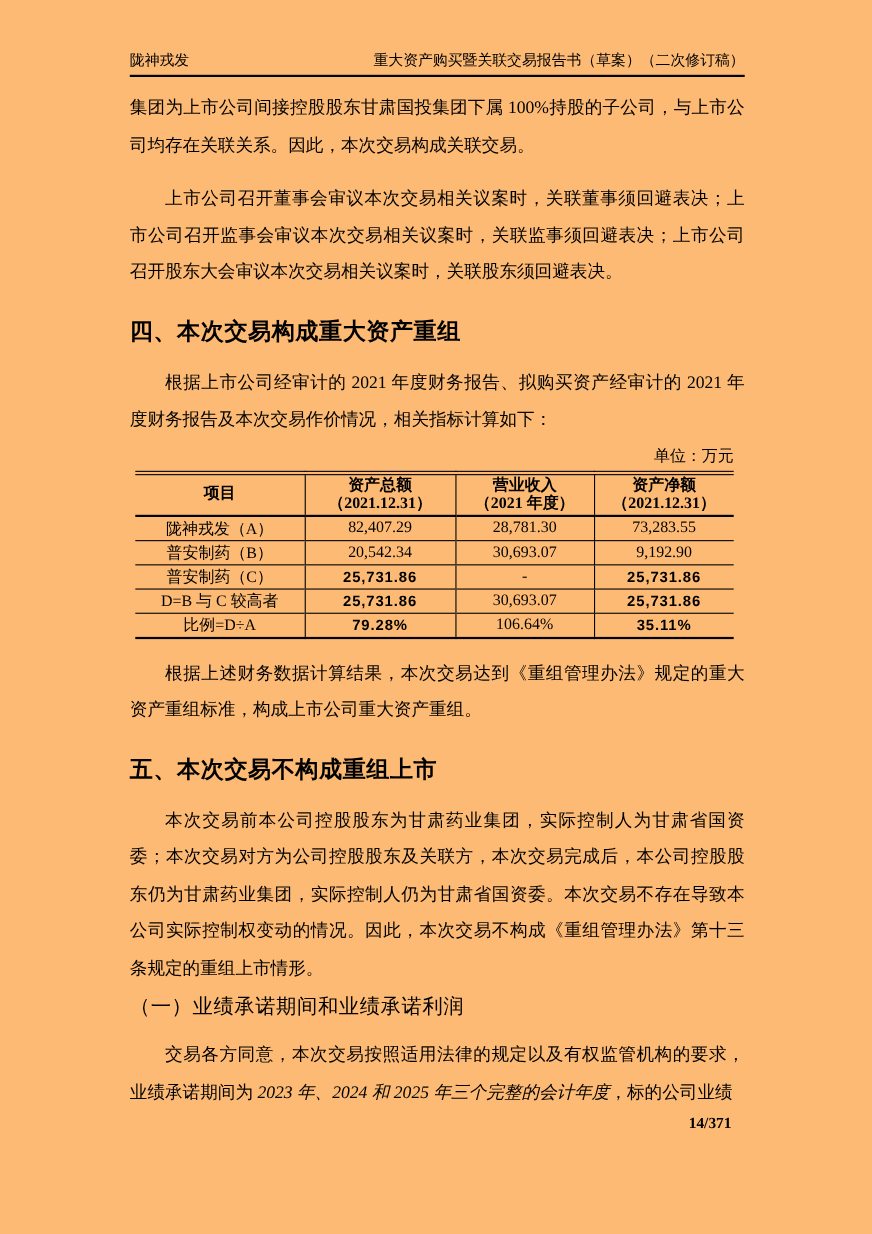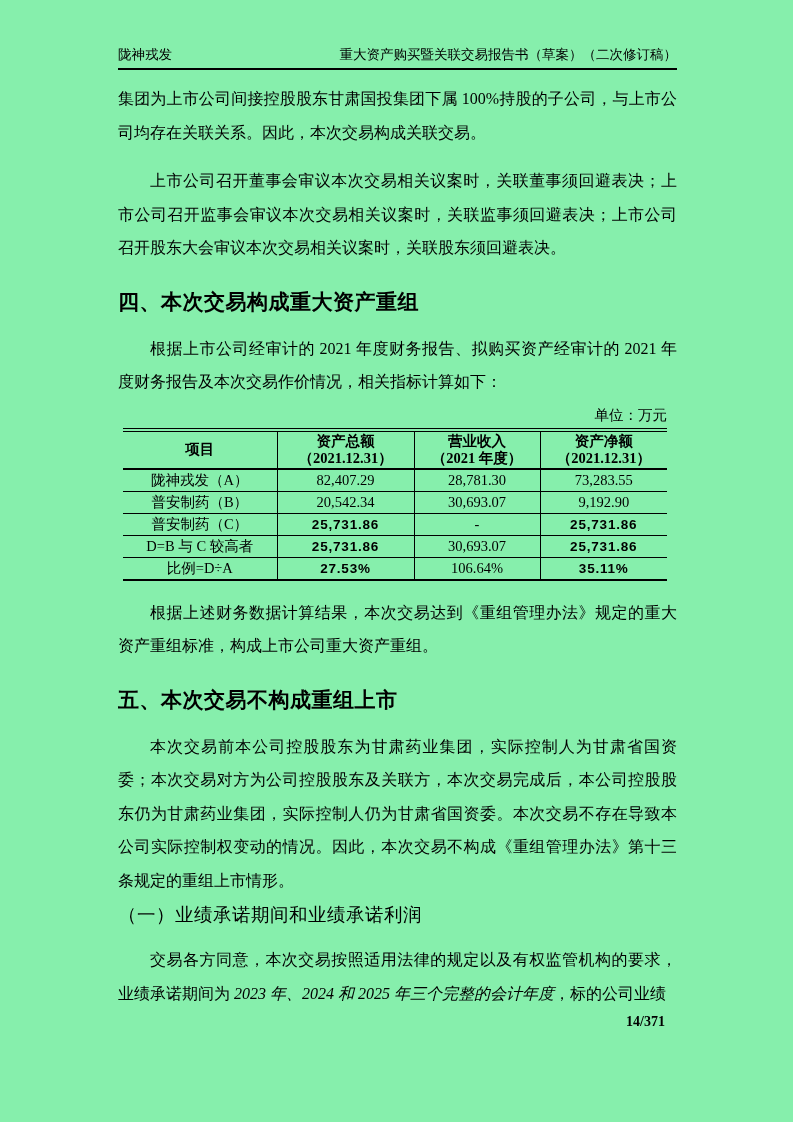--- a/index.html
+++ b/index.html
@@ -1,19 +1,19 @@
 <!DOCTYPE html>
 <html><head>
 <meta charset="utf-8">
 <style>
   * { box-sizing: border-box; }
   html, body { margin: 0; padding: 0; background: #ffffff; }
   .page {
     width: 793px; height: 1122px;
-    background: #86efac; color: #000000;
+    background: #fdba74; color: #000000;
     position: relative; overflow: hidden;
     font-family: "Liberation Serif", "DejaVu Serif", serif;
   }
   .content { padding: 0 116px 0 118px; }
 
   .page-header {
     display: flex; justify-content: space-between; align-items: flex-end;
     padding-top: 46px; padding-bottom: 4px;
     border-bottom: 2px solid #000000;
     font-size: 13.5px; line-height: 18px;
@@ -131,21 +131,21 @@
           <td class="bnum">25,731.86</td>
         </tr>
         <tr>
           <td>D=B 与 C 较高者</td>
           <td class="bnum">25,731.86</td>
           <td>30,693.07</td>
           <td class="bnum">25,731.86</td>
         </tr>
         <tr>
           <td>比例=D÷A</td>
-          <td class="bnum">27.53%</td>
+          <td class="bnum">79.28%</td>
           <td>106.64%</td>
           <td class="bnum">35.11%</td>
         </tr>
       </tbody>
     </table>
 
     <p class="body-p">根据上述财务数据计算结果，本次交易达到《重组管理办法》规定的重大资产重组标准，构成上市公司重大资产重组。</p>
 
     <h2 class="h-major">五、本次交易不构成重组上市</h2>
     <p class="body-p">本次交易前本公司控股股东为甘肃药业集团，实际控制人为甘肃省国资委；本次交易对方为公司控股股东及关联方，本次交易完成后，本公司控股股东仍为甘肃药业集团，实际控制人仍为甘肃省国资委。本次交易不存在导致本公司实际控制权变动的情况。因此，本次交易不构成《重组管理办法》第十三条规定的重组上市情形。</p>

